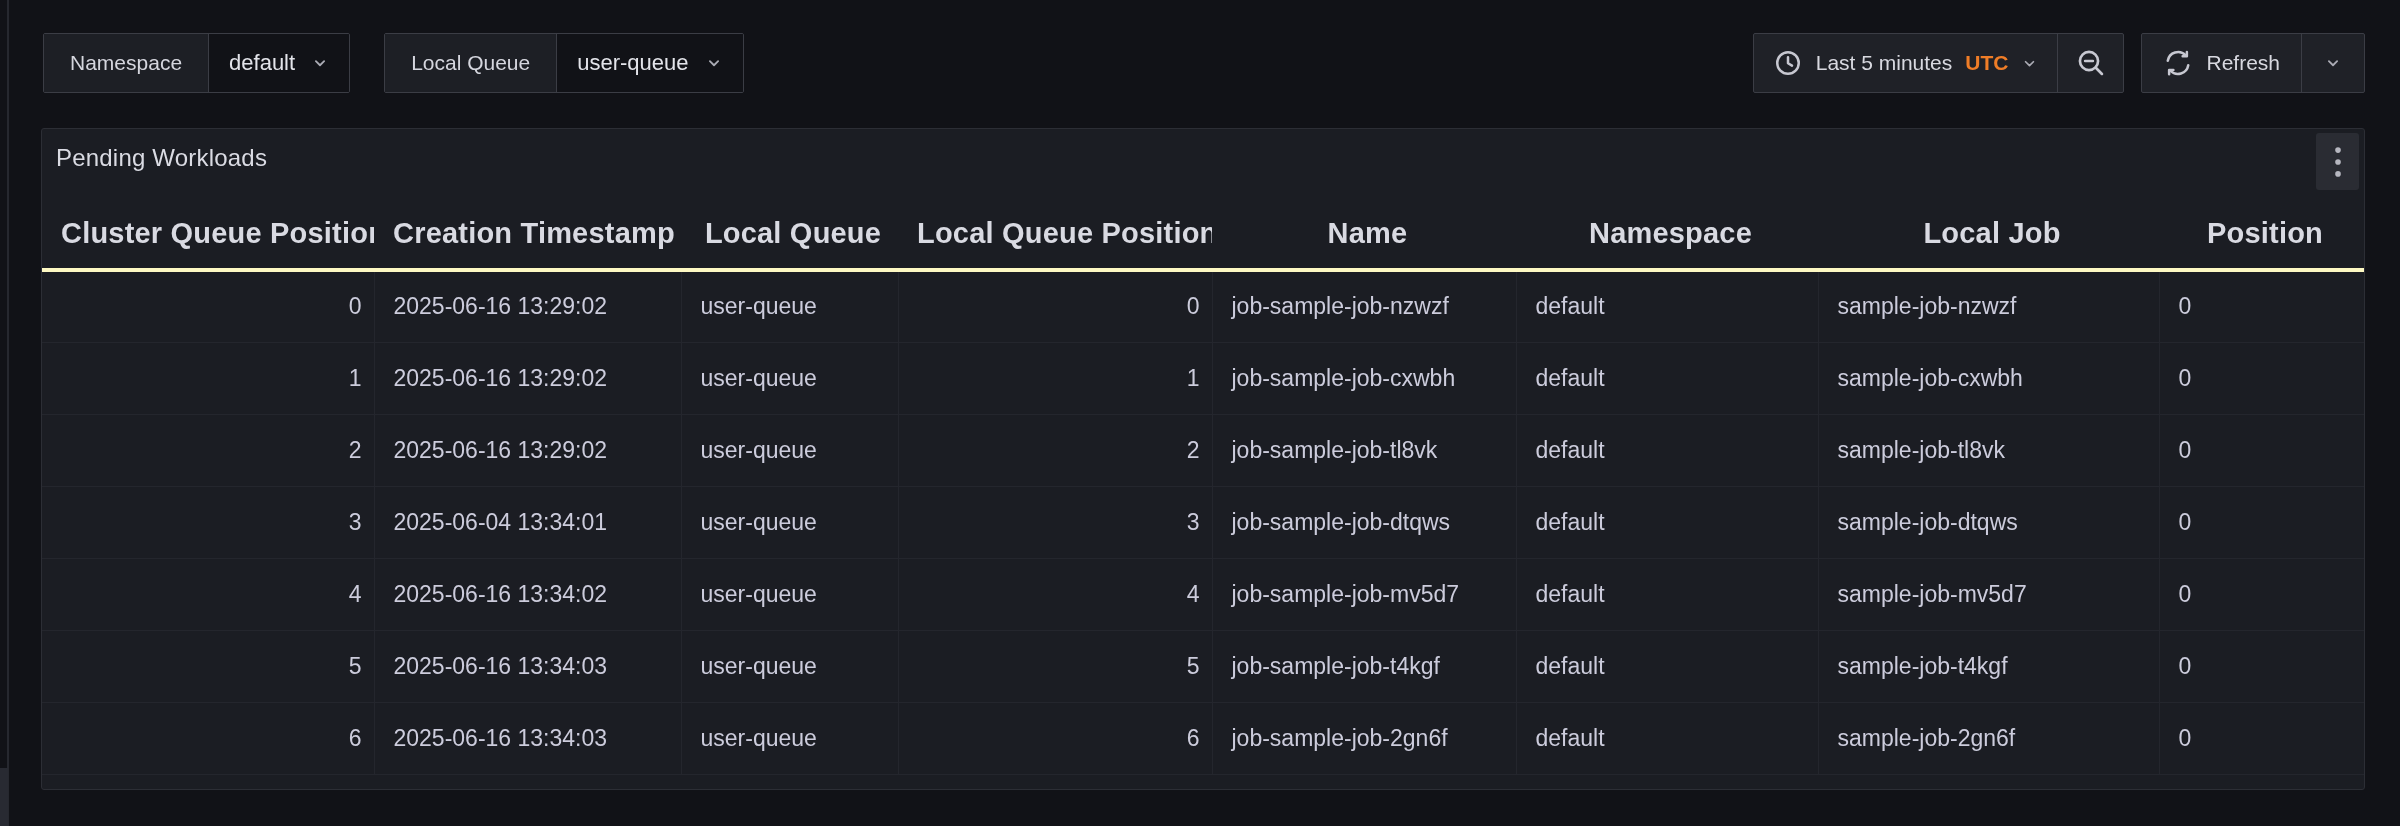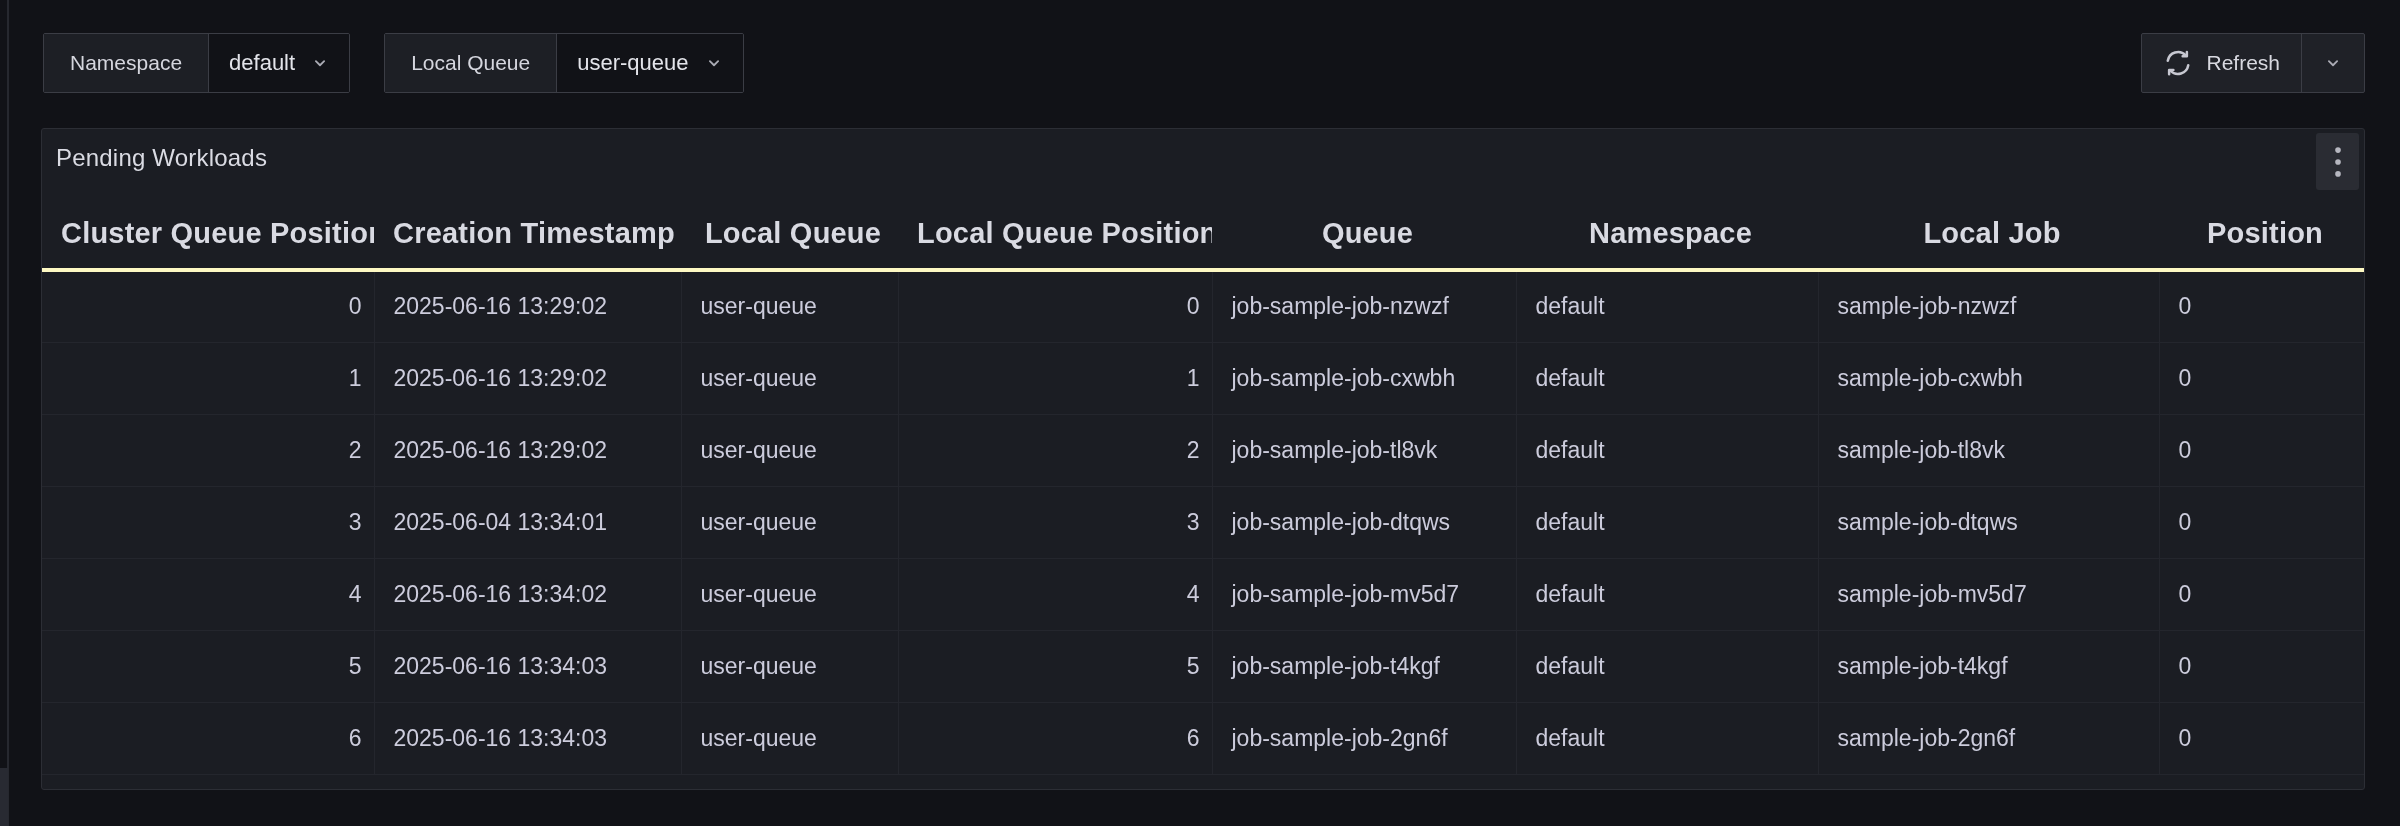--- a/index.html
+++ b/index.html
@@ -108,20 +108,39 @@
     <div class="var-value">
       <span>user-queue</span>
       <svg class="icon chev" width="18" height="18" viewBox="0 0 24 24">
           <path d="M6.5 9.5 12 15l5.5-5.5"></path>
         </svg>
     </div>
   </div>
 </div>
 
 <div class="right-controls">
+  <div class="btn-group">
+    <div class="btn-section time-btn">
+      <svg class="icon stroke" width="30" height="30" viewBox="0 0 24 24">
+          <circle cx="12" cy="12" r="8.6"></circle>
+          <path d="M12 7.4v4.8l3.2 1.9"></path>
+        </svg>
+      <span>Last 5 minutes</span>
+      <span class="tz" style="color: rgb(239, 125, 39);">UTC</span>
+      <svg class="icon chev" width="17" height="17" viewBox="0 0 24 24">
+          <path d="M6.5 9.5 12 15l5.5-5.5"></path>
+        </svg>
+    </div>
+    <div class="btn-section zoom-btn">
+      <svg class="icon stroke" width="32" height="32" viewBox="0 0 24 24">
+          <circle cx="10.5" cy="10.5" r="6.8"></circle>
+          <path d="M7.6 10.5h5.8M15.6 15.6l4.6 4.6"></path>
+        </svg>
+    </div>
+  </div>
   <div class="btn-group">
     <div class="btn-section refresh-btn">
       <svg class="icon stroke" width="30" height="30" viewBox="0 0 24 24">
         <path d="M20.2 13.8a8.4 8.4 0 0 1-14.3 4.4"></path>
         <path d="M3.8 10.2a8.4 8.4 0 0 1 14.3-4.4"></path>
         <path d="M4.9 20.9v-3.4h3.4"></path>
         <path d="M19.1 3.1v3.4h-3.4"></path>
       </svg>
       <span>Refresh</span>
     </div>
@@ -153,21 +172,21 @@
           <col class="c6">
           <col class="c7">
           <col class="c8">
       </colgroup>
       <thead>
           <tr id="header-row">
             <th>Cluster Queue Position</th>
             <th>Creation Timestamp</th>
             <th>Local Queue</th>
             <th>Local Queue Position</th>
-            <th>Queue</th>
+            <th>Name</th>
             <th>Namespace</th>
             <th>Local Job</th>
             <th>Position</th>
           </tr>
         </thead>
       <tbody id="table-body">
           <tr>
             <td class="num">0</td>
             <td>2025-06-16 13:29:02</td>
             <td>user-queue</td>

